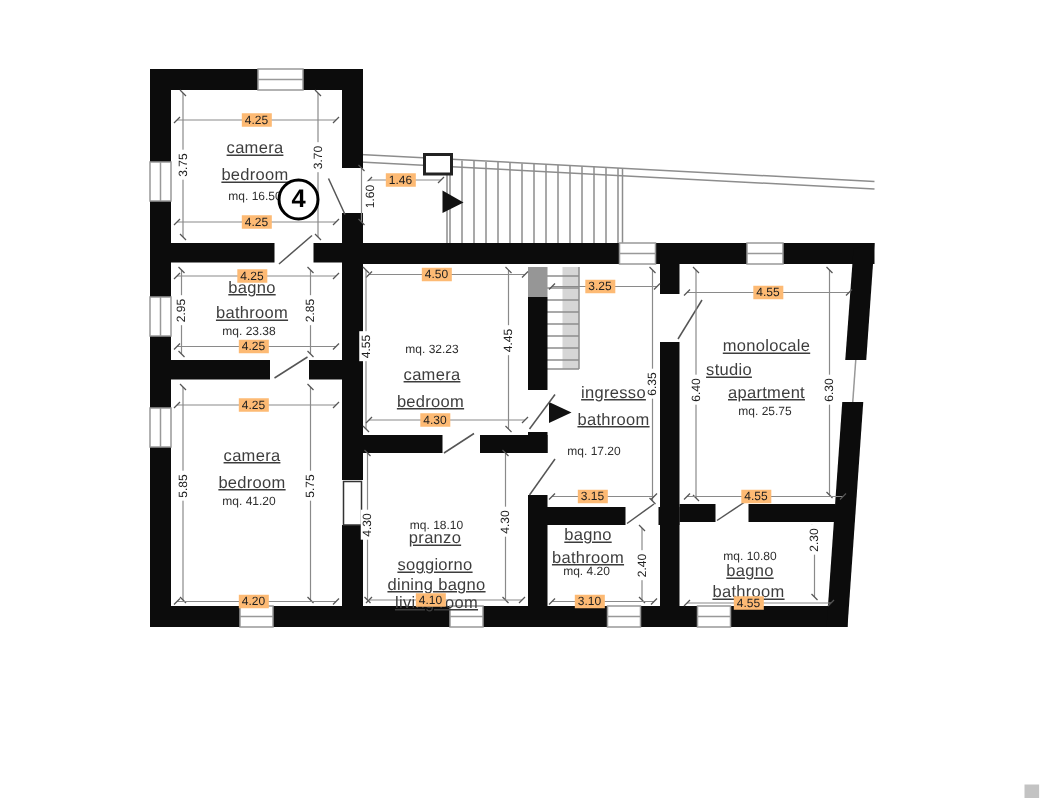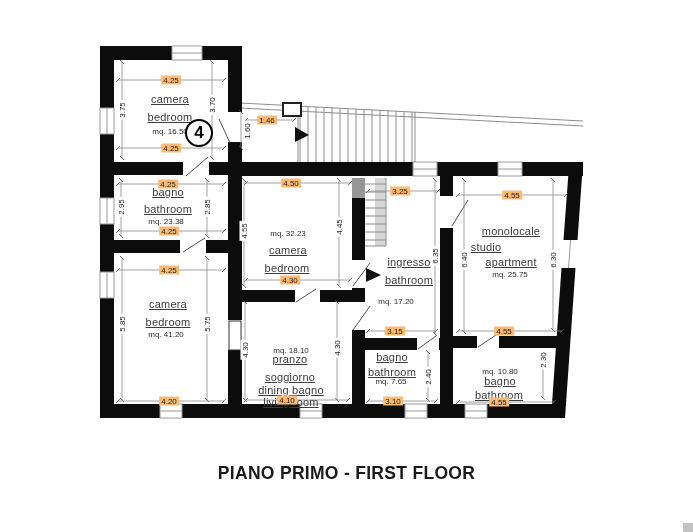--- a/index.html
+++ b/index.html
@@ -212,21 +212,21 @@
   <div class="lbl rname" style="left:290px;top:377px">soggiorno</div>
   <div class="lbl rname" style="left:291px;top:390px">dining bagno</div>
   <div class="lbl rname" style="left:291px;top:402px">living room</div>
 
   <div class="lbl rname" style="left:409px;top:262px">ingresso</div>
   <div class="lbl rname" style="left:409px;top:280px">bathroom</div>
   <div class="lbl rarea" style="left:396px;top:301px">mq. 17.20</div>
 
   <div class="lbl rname" style="left:392px;top:357px">bagno</div>
   <div class="lbl rname" style="left:392px;top:372px">bathroom</div>
-  <div class="lbl rarea" style="left:391px;top:381px">mq. 7.65</div>
+  <div class="lbl rarea" style="left:391px;top:381px">mq. 4.20</div>
 
   <div class="lbl rname" style="left:511px;top:231px">monolocale</div>
   <div class="lbl rname" style="left:486px;top:247px">studio</div>
   <div class="lbl rname" style="left:511px;top:262px">apartment</div>
   <div class="lbl rarea" style="left:510px;top:274px">mq. 25.75</div>
 
   <div class="lbl rarea" style="left:500px;top:371px">mq. 10.80</div>
   <div class="lbl rname" style="left:500px;top:381px">bagno</div>
   <div class="lbl rname" style="left:499px;top:395px">bathroom</div>
 
@@ -265,15 +265,14 @@
   <div class="dimv" style="left:553px;top:260px">6.30</div>
   <div class="dim" style="left:504px;top:331px">4.55</div>
 
   <div class="dim" style="left:395px;top:331px">3.15</div>
   <div class="dimv" style="left:428px;top:377px">2.40</div>
   <div class="dim" style="left:393px;top:401px">3.10</div>
 
   <div class="dimv" style="left:543px;top:360px">2.30</div>
   <div class="dim" style="left:499px;top:402px">4.55</div>
 
-  <div class="title">PIANO PRIMO - FIRST FLOOR</div>
   <div class="corner"></div>
 </div>
 
 </body></html>

